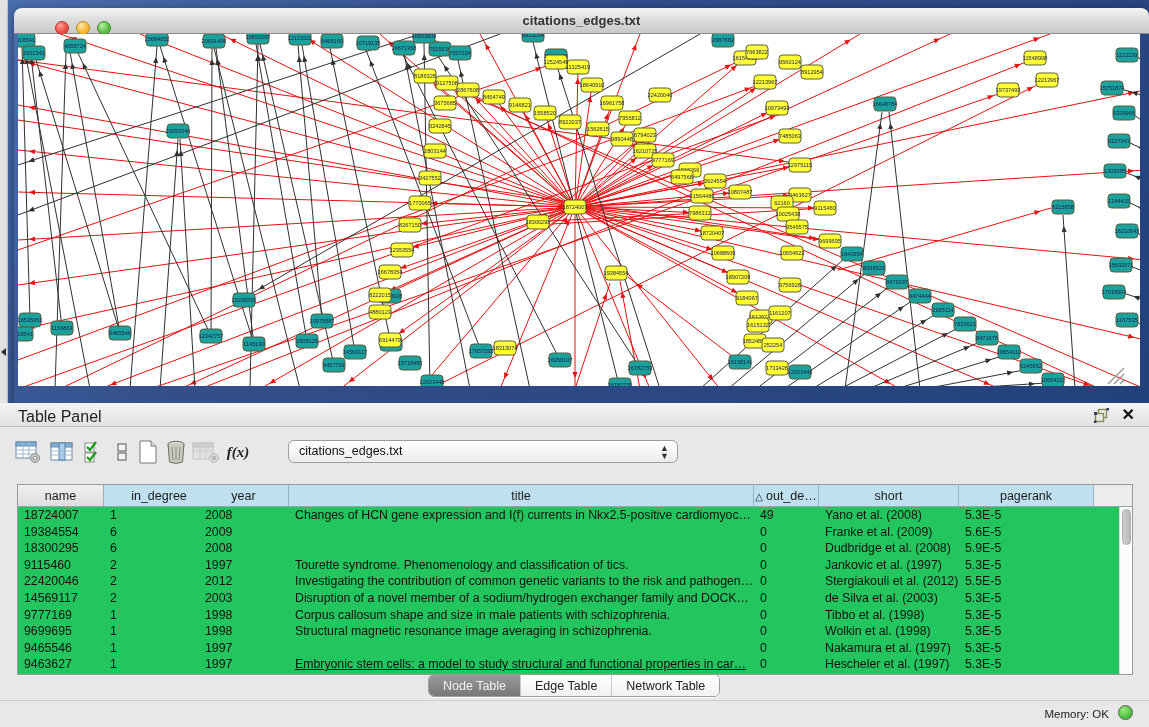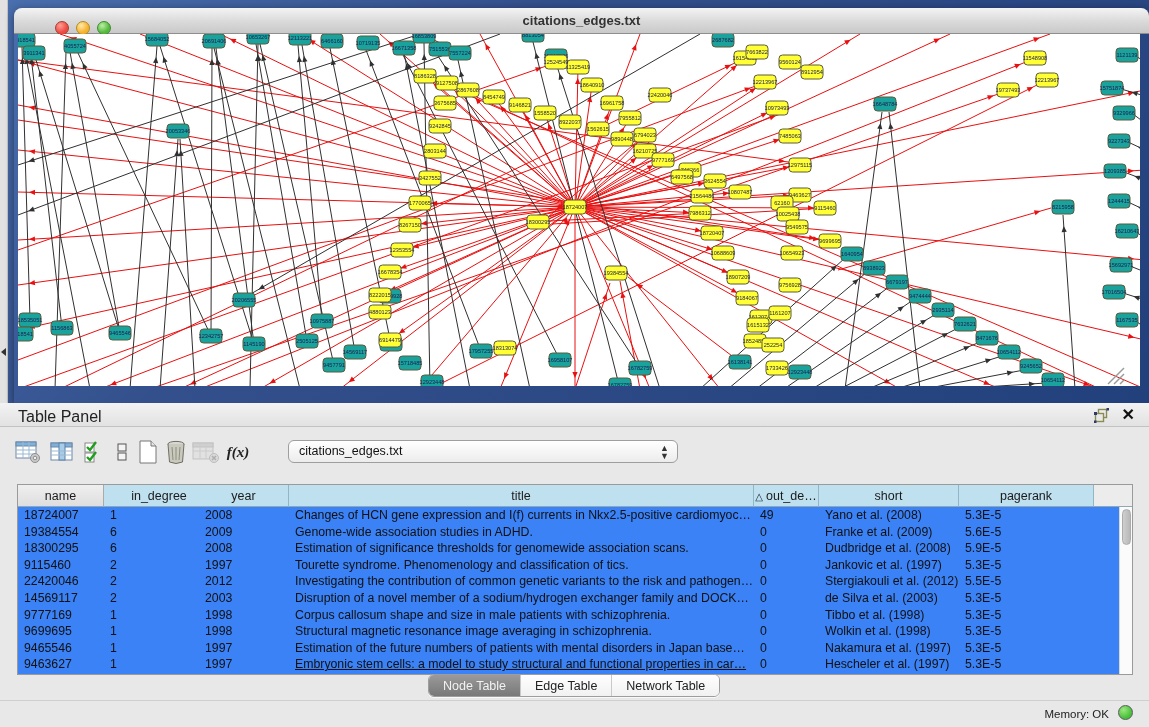--- a/index.html
+++ b/index.html
@@ -39,21 +39,21 @@
   .toolbar { position:absolute; left:0; top:24px; width:100%; height:54px; }
   .tb-icon { position:absolute; top:10px; width:28px; height:30px; display:flex; align-items:center; justify-content:center; }
   .fx { font-family:"Liberation Serif", serif; font-style:italic; font-weight:bold; font-size:15px; color:#222; }
   .combo { position:absolute; left:288px; top:13px; width:390px; height:23px;
     background:linear-gradient(#ffffff,#ececec); border:1px solid #9e9e9e; border-radius:6px;
     font-size:12.5px; color:#111; line-height:21px; padding-left:10px; }
   .combo .stepper { position:absolute; right:8px; top:3px; font-size:9px; color:#333; line-height:8px; text-align:center; }
 
   
   .grid { position:absolute; left:17px; top:81px; width:1116px; height:191px;
-    background:#3b82f6; border:1px solid #9a9a9a; overflow:hidden; }
+    background:#22c55e; border:1px solid #9a9a9a; overflow:hidden; }
   .hdr { position:absolute; top:0; height:22px; background:#bfe0ee; border-right:1px solid #93b6c6;
     font-size:12.5px; color:#1b1b1b; text-align:center; line-height:22px; border-bottom:1px solid #8fa9b4; }
   .hdr.namecol { background:linear-gradient(#efefef,#dedede); border-right:1px solid #aaa; }
   .hdr.filler { background:#ececec; border-right:none; }
   .sortglyph { color:#123; font-size:10px; margin-right:3px; }
   .row { position:absolute; left:0; width:1103px; height:16.6px; font-size:12.3px; color:#111; white-space:nowrap; }
   .cell { position:absolute; top:0; height:16.6px; line-height:16.6px; overflow:hidden; padding-left:6px; }
   .vsb { position:absolute; right:0; top:22px; width:13px; height:168px; background:#fbfbfb; border-left:1px solid #d8d8d8; }
   .vsb .thumb { position:absolute; left:1.5px; top:2px; width:9px; height:36px; border-radius:5px;
     background:linear-gradient(90deg,#cfcfcf,#b8b8b8); border:1px solid #ababab; }
@@ -742,30 +742,28 @@
           <div class="cell" style="left: 181px; width: 90px;">2008</div>
           <div class="cell" style="left: 271px; width: 465px;">Changes of HCN gene expression and I(f) currents in Nkx2.5-positive cardiomyoc…</div>
           <div class="cell" style="left: 736px; width: 65px;">49</div>
           <div class="cell" style="left: 801px; width: 140px;">Yano et al. (2008)</div>
           <div class="cell" style="left: 941px; width: 135px;">5.3E-5</div>
         </div>
         <div class="row" style="top: 38.6px;">
           <div class="cell" style="left: 0px; width: 86px;">19384554</div>
           <div class="cell" style="left: 86px; width: 95px;">6</div>
           <div class="cell" style="left: 181px; width: 90px;">2009</div>
-          <div class="cell" style="left: 271px; width: 465px;">Genome-wide association studies in ADHD.</div>
           <div class="cell" style="left: 736px; width: 65px;">0</div>
           <div class="cell" style="left: 801px; width: 140px;">Franke et al. (2009)</div>
           <div class="cell" style="left: 941px; width: 135px;">5.6E-5</div>
         </div>
         <div class="row" style="top: 55.2px;">
           <div class="cell" style="left: 0px; width: 86px;">18300295</div>
           <div class="cell" style="left: 86px; width: 95px;">6</div>
           <div class="cell" style="left: 181px; width: 90px;">2008</div>
-          <div class="cell" style="left: 271px; width: 465px;">Estimation of significance thresholds for genomewide association scans.</div>
           <div class="cell" style="left: 736px; width: 65px;">0</div>
           <div class="cell" style="left: 801px; width: 140px;">Dudbridge et al. (2008)</div>
           <div class="cell" style="left: 941px; width: 135px;">5.9E-5</div>
         </div>
         <div class="row" style="top: 71.8px;">
           <div class="cell" style="left: 0px; width: 86px;">9115460</div>
           <div class="cell" style="left: 86px; width: 95px;">2</div>
           <div class="cell" style="left: 181px; width: 90px;">1997</div>
           <div class="cell" style="left: 271px; width: 465px;">Tourette syndrome. Phenomenology and classification of tics.</div>
           <div class="cell" style="left: 736px; width: 65px;">0</div>
@@ -805,21 +803,20 @@
           <div class="cell" style="left: 181px; width: 90px;">1998</div>
           <div class="cell" style="left: 271px; width: 465px;">Structural magnetic resonance image averaging in schizophrenia.</div>
           <div class="cell" style="left: 736px; width: 65px;">0</div>
           <div class="cell" style="left: 801px; width: 140px;">Wolkin et al. (1998)</div>
           <div class="cell" style="left: 941px; width: 135px;">5.3E-5</div>
         </div>
         <div class="row" style="top: 154.8px;">
           <div class="cell" style="left: 0px; width: 86px;">9465546</div>
           <div class="cell" style="left: 86px; width: 95px;">1</div>
           <div class="cell" style="left: 181px; width: 90px;">1997</div>
-          <div class="cell" style="left: 271px; width: 465px;">Estimation of the future numbers of patients with mental disorders in Japan base…</div>
           <div class="cell" style="left: 736px; width: 65px;">0</div>
           <div class="cell" style="left: 801px; width: 140px;">Nakamura et al. (1997)</div>
           <div class="cell" style="left: 941px; width: 135px;">5.3E-5</div>
         </div>
         <div class="row" style="top: 171.4px;">
           <div class="cell" style="left: 0px; width: 86px;">9463627</div>
           <div class="cell" style="left: 86px; width: 95px;">1</div>
           <div class="cell" style="left: 181px; width: 90px;">1997</div>
           <div class="cell" style="left: 271px; width: 465px; text-decoration: underline;">Embryonic stem cells: a model to study structural and functional properties in car…</div>
           <div class="cell" style="left: 736px; width: 65px;">0</div>

